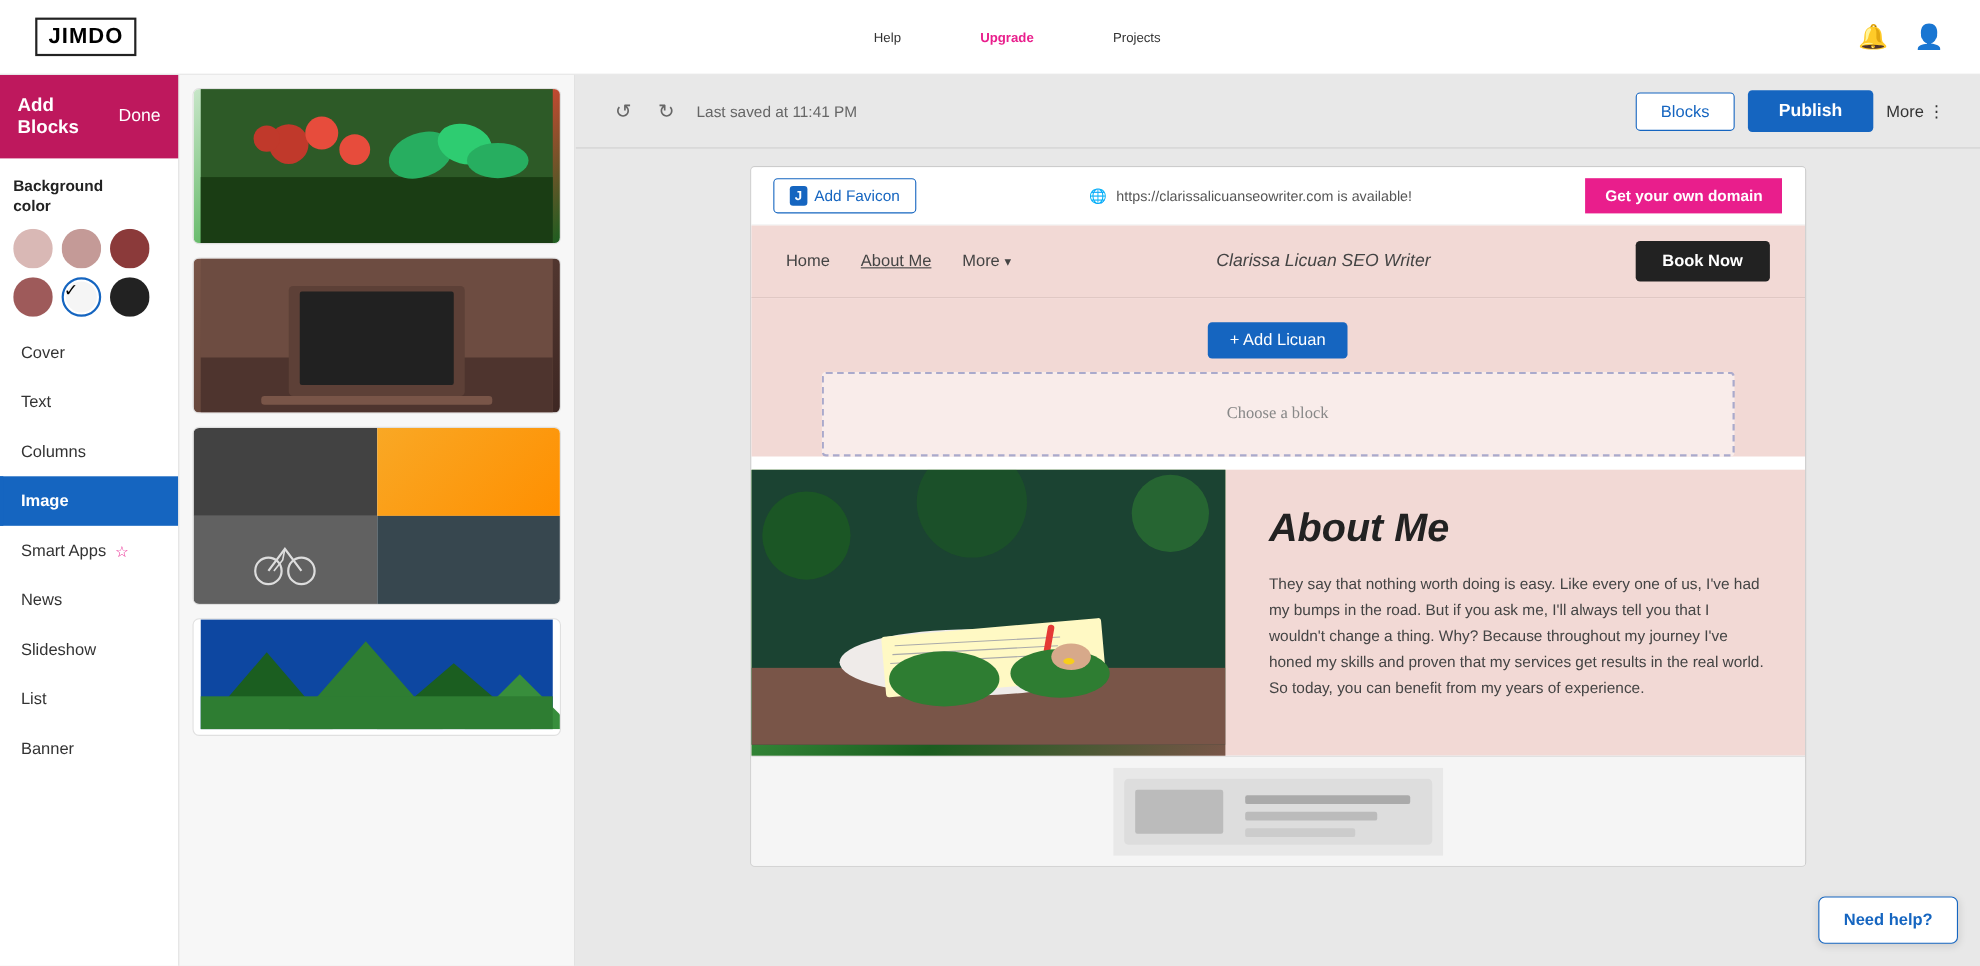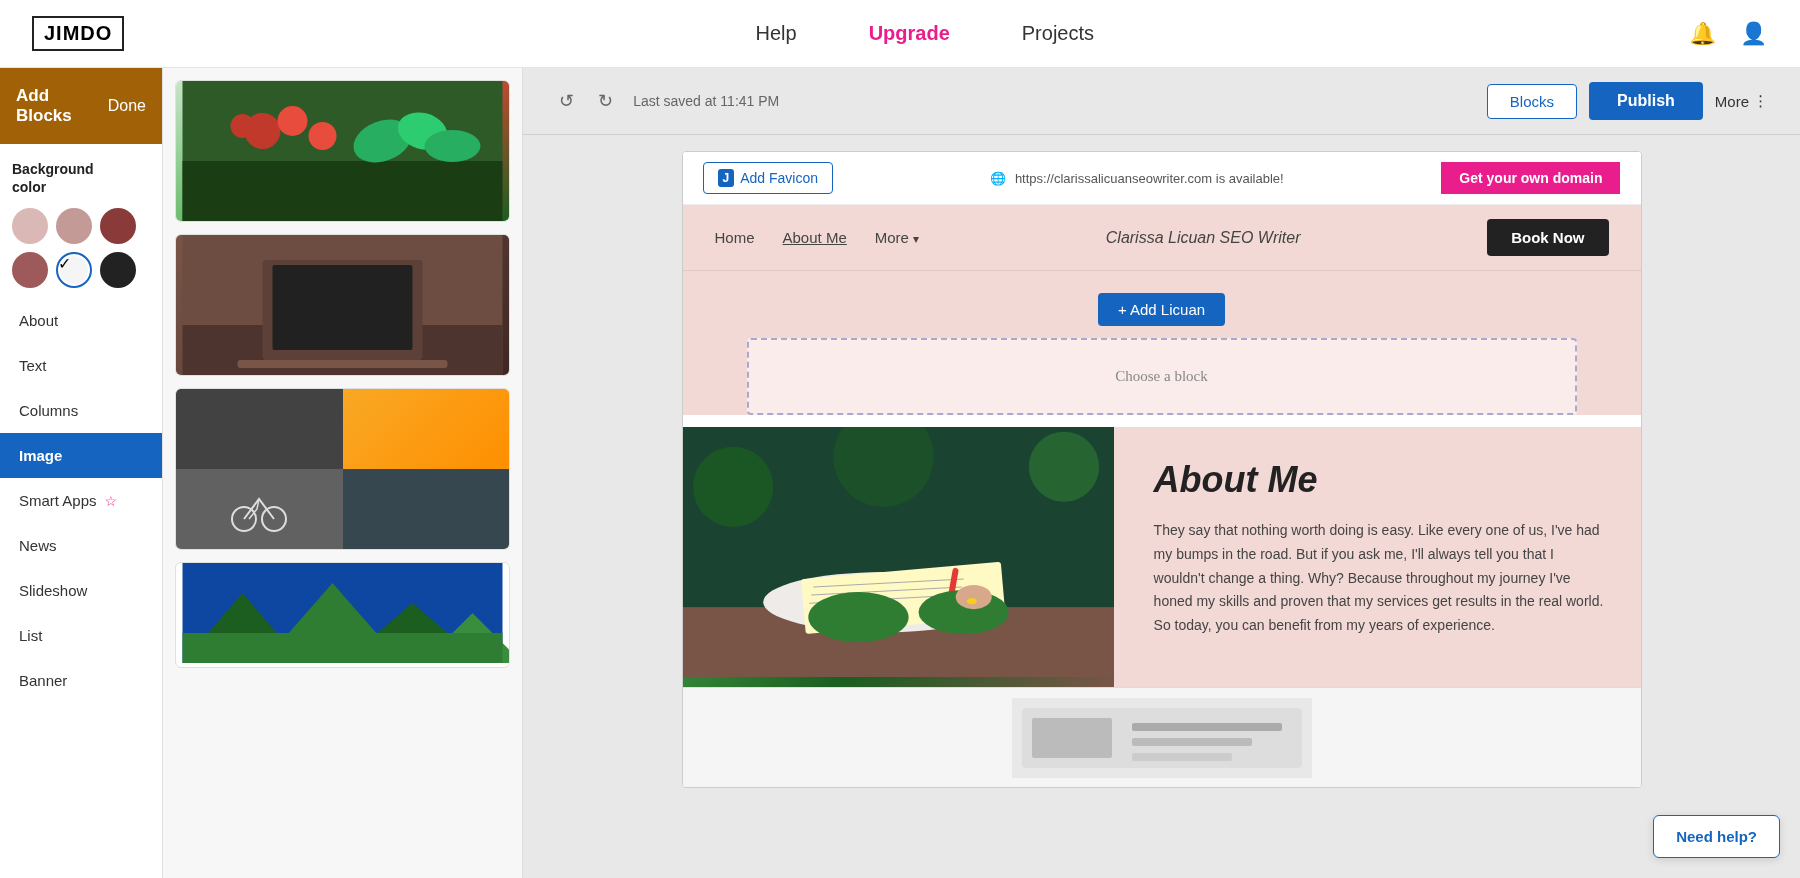--- a/index.html
+++ b/index.html
@@ -8,33 +8,33 @@
     
     .top-nav {
       display: flex; align-items: center; justify-content: space-between;
       background: #fff; height: 68px; padding: 0 32px;
       border-bottom: 1px solid #e5e5e5; position: fixed; top: 0; left: 0; right: 0; z-index: 100;
     }
     .logo-box {
       border: 2px solid #222; padding: 4px 10px; font-weight: 700; font-size: 20px; letter-spacing: 1px;
     }
     .nav-links { display: flex; align-items: center; gap: 36px; }
-    .nav-link { font-size: 20px; color: #333; cursor: pointer; text-decoration: none; margin-left: 36px; }
+    .nav-link { font-size: 12px; color: #333; cursor: pointer; text-decoration: none; margin-left: 36px; }
     .nav-link.upgrade { color: #e91e8c; font-weight: 600; }
     .nav-icons { display: flex; align-items: center; gap: 24px; }
     .nav-icon { font-size: 22px; cursor: pointer; color: #333; }
 
     
     .sidebar {
       position: fixed; top: 68px; left: 0; width: 163px; height: calc(878px - 68px);
       background: #fff; border-right: 1px solid #e0e0e0; display: flex; flex-direction: column;
       z-index: 90;
     }
     .sidebar-header {
-      background: #a16207; color: #fff; display: flex; align-items: center; justify-content: center;
+      background: #be185d; color: #fff; display: flex; align-items: center; justify-content: center;
       padding: 18px 16px; font-size: 17px; font-weight: 600;
     }
     .sidebar-done { color: #fff; cursor: pointer; font-size: 16px; font-weight: 500; }
 
     
     .color-section { padding: 16px 12px 10px; }
     .color-label { font-size: 14px; font-weight: 700; color: #222; margin-bottom: 12px; line-height: 1.3; }
     .color-swatches { display: flex; gap: 8px; flex-wrap: wrap; }
     .swatch {
       width: 36px; height: 36px; border-radius: 50%; cursor: pointer; border: 2px solid transparent;
@@ -205,21 +205,21 @@
       <div class="swatch" style="background:#c49a97;"></div>
       <div class="swatch" style="background:#8b3a3a;"></div>
       <div class="swatch" style="background:#9e5a5a;"></div>
       <div class="swatch selected" style="background:#f5f5f5; border-color:#1565c0;">✓</div>
       <div class="swatch black"></div>
     </div>
   </div>
 
   <div class="sidebar-items">
     <div class="sidebar-item">
-        <span>About</span>
+        <span>Cover</span>
       </div>
     <div class="sidebar-item">
         <span>Text</span>
       </div>
     <div class="sidebar-item">
         <span>Columns</span>
       </div>
     <div class="sidebar-item active">
         <span>Image</span>
       </div>

